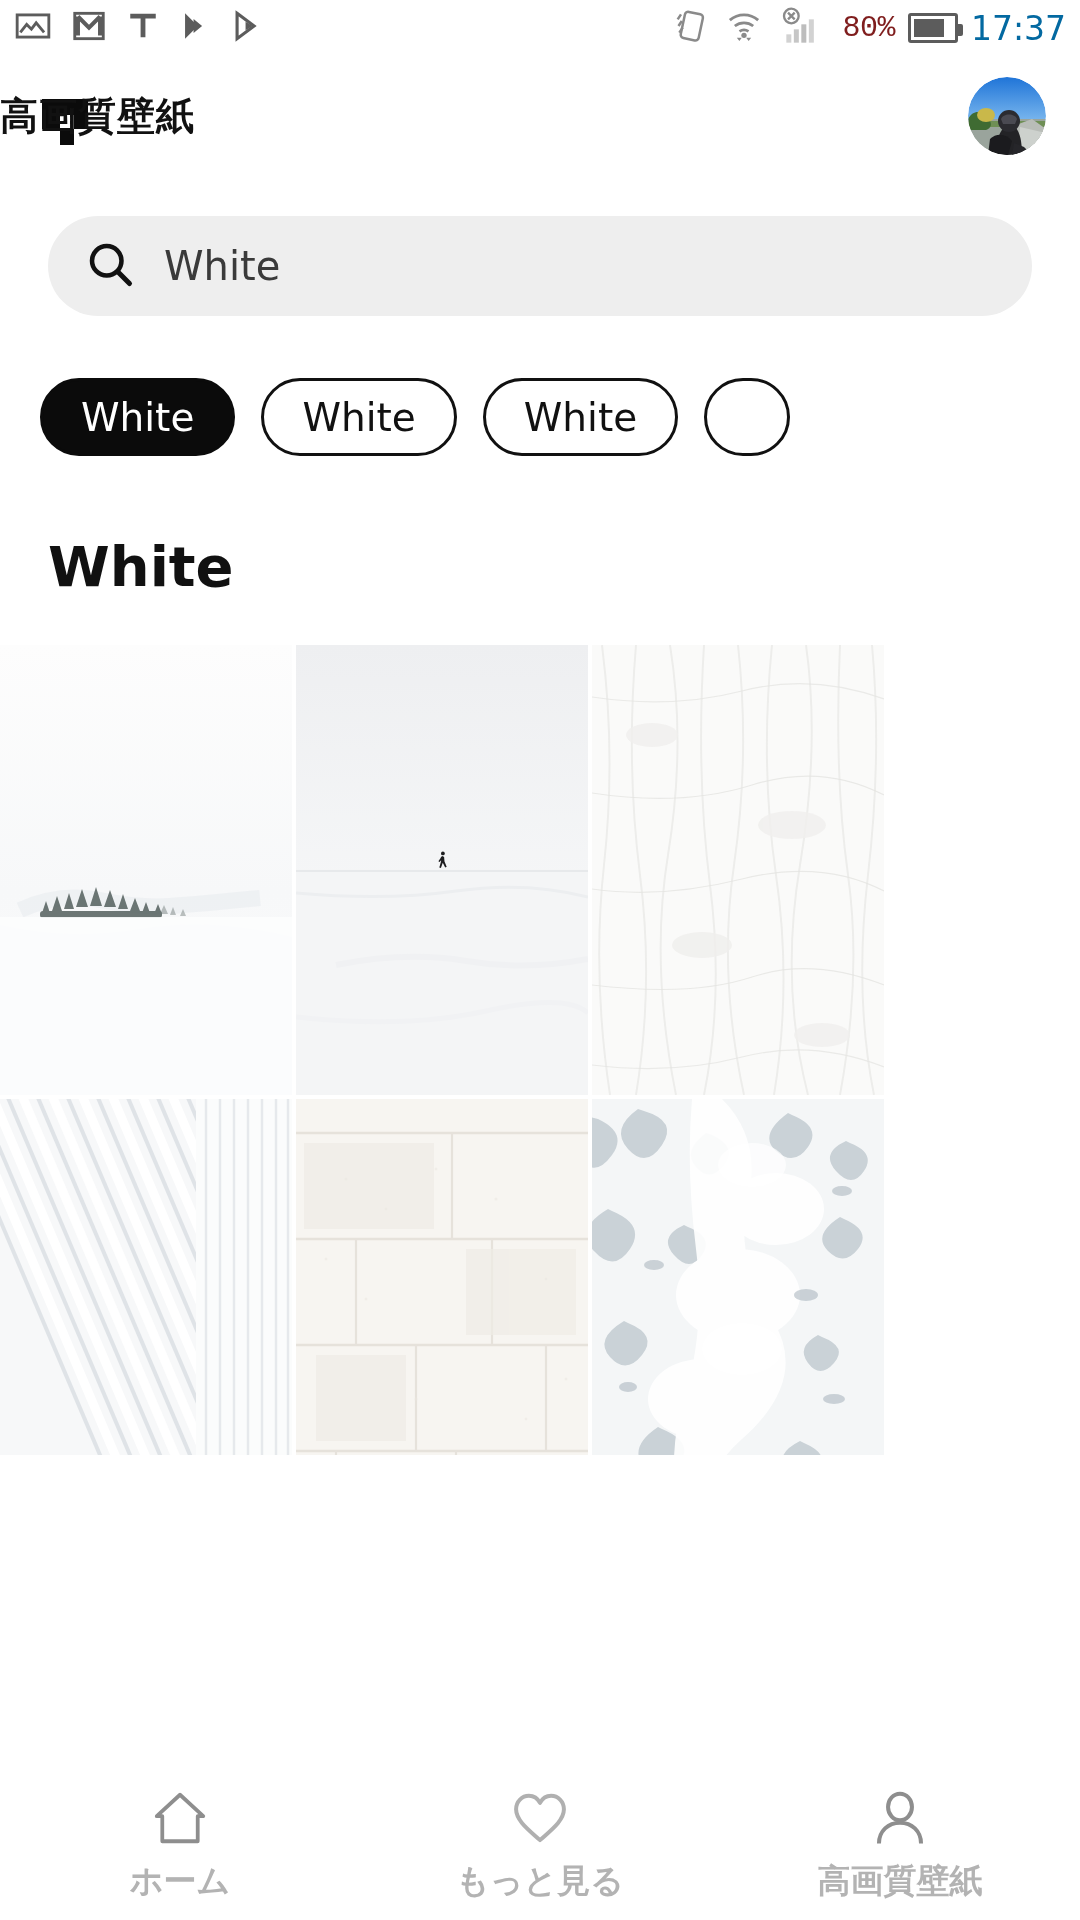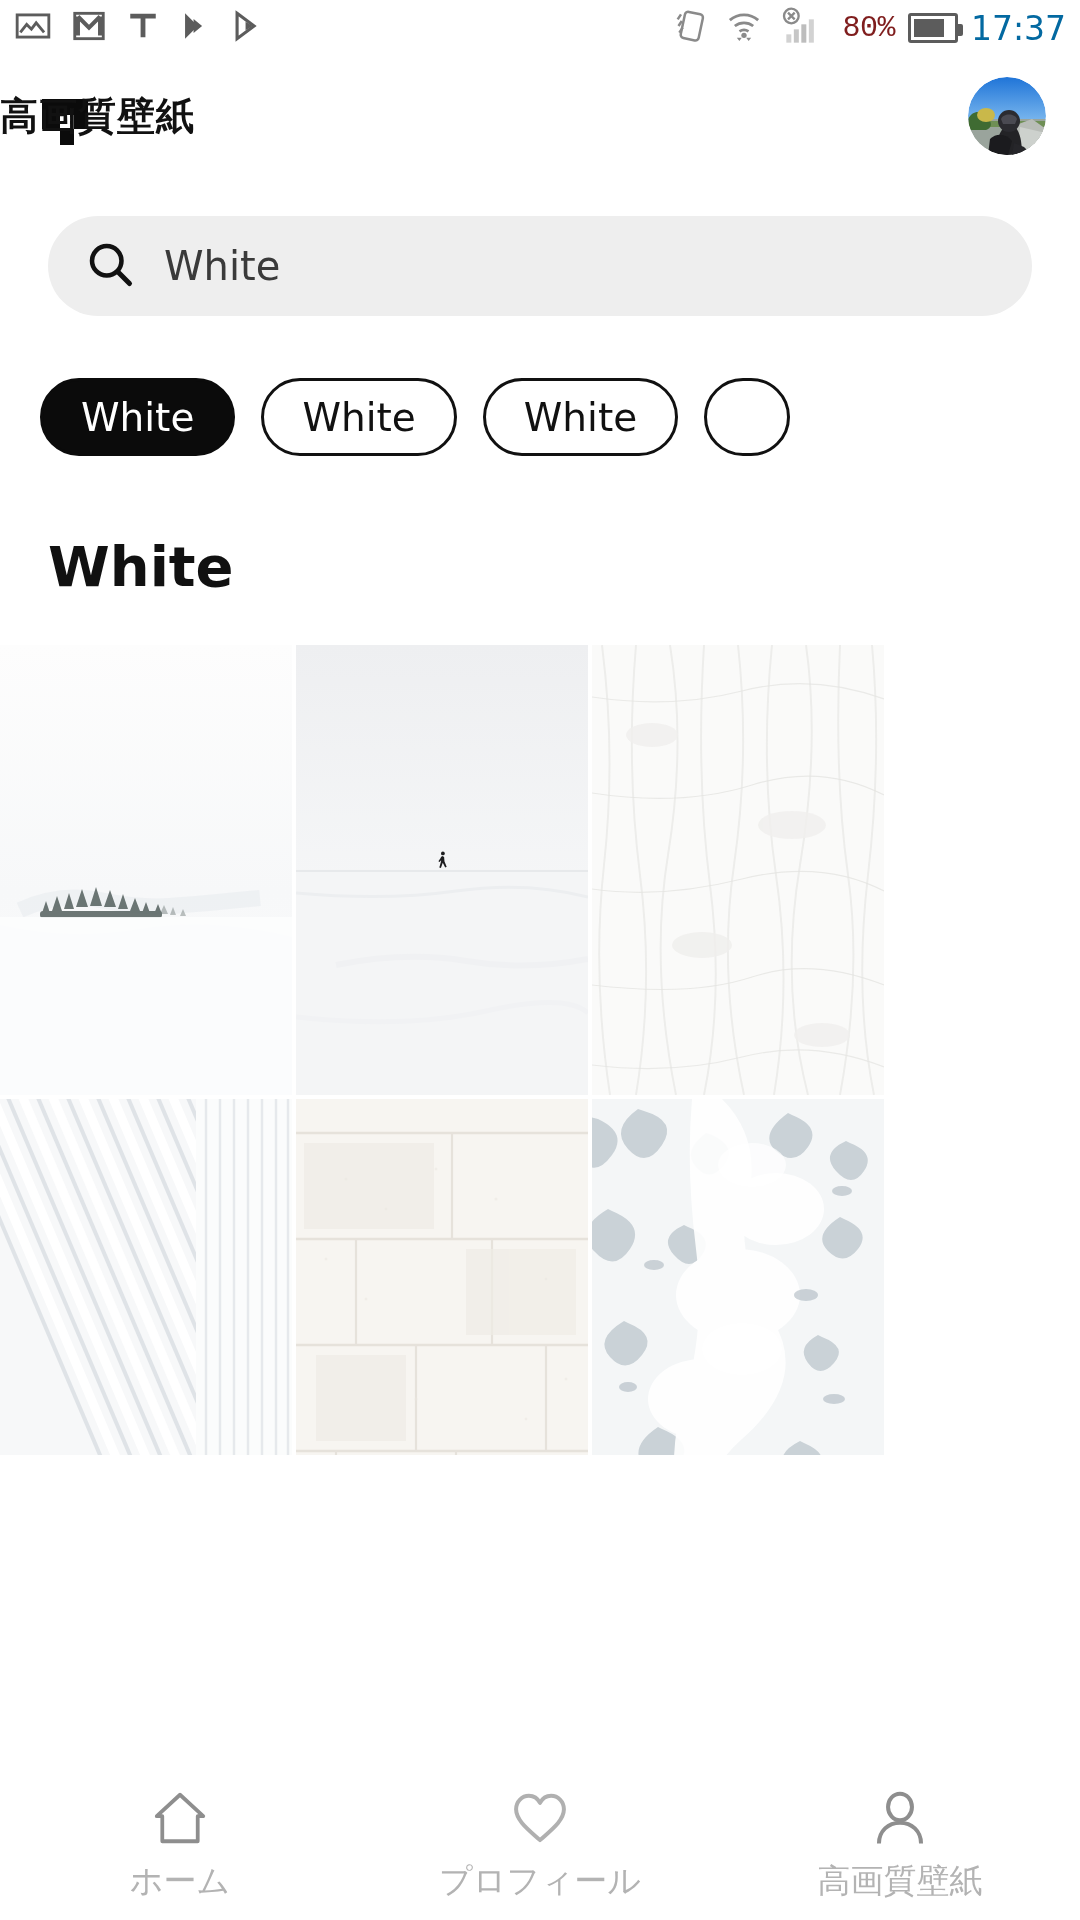--- a/index.html
+++ b/index.html
@@ -152,20 +152,21 @@
   
   .bottomnav {
     position:absolute;
     left:0; bottom:0;
     width:1080px;
     height:148px;
     background:#ffffff;
     display:flex;
     align-items:center;
     border-top:1px solid #ffffff;
+    font-weight:bold;
   }
   .nav-item {
     flex:1;
     display:flex;
     flex-direction:column;
     align-items:center;
     justify-content:center;
     gap:12px;
   }
   .nav-label {
@@ -519,21 +520,21 @@
     <span class="nav-label">ホーム</span>
   </div>
 
 
   <div class="nav-item">
     <span class="nav-ico">
       <svg width="62" height="58" viewBox="0 0 28 26">
         <path d="M14 23C9 18.5 3.2 14.2 3.2 9.1 3.2 5.5 5.9 3 9 3c2.2 0 4 1.3 5 3.2C15 4.3 16.8 3 19 3c3.1 0 5.8 2.5 5.8 6.1C24.8 14.2 19 18.5 14 23z" fill="none" stroke="#b0b0b0" stroke-width="1.8" stroke-linejoin="round"></path>
       </svg>
     </span>
-    <span class="nav-label">プロフィール</span>
+    <span class="nav-label">もっと見る</span>
   </div>
 
   <div class="nav-item">
     <span class="nav-ico">
       <svg width="62" height="58" viewBox="0 0 28 26">
         <ellipse cx="14" cy="8" rx="5.4" ry="6" fill="none" stroke="#8e8e8e" stroke-width="1.8"></ellipse>
         <path d="M4.5 24.5c0-5.6 4.2-9.4 9.5-9.4s9.5 3.8 9.5 9.4" fill="none" stroke="#8e8e8e" stroke-width="1.8"></path>
       </svg>
     </span>
     <span class="nav-label">高画質壁紙</span>

